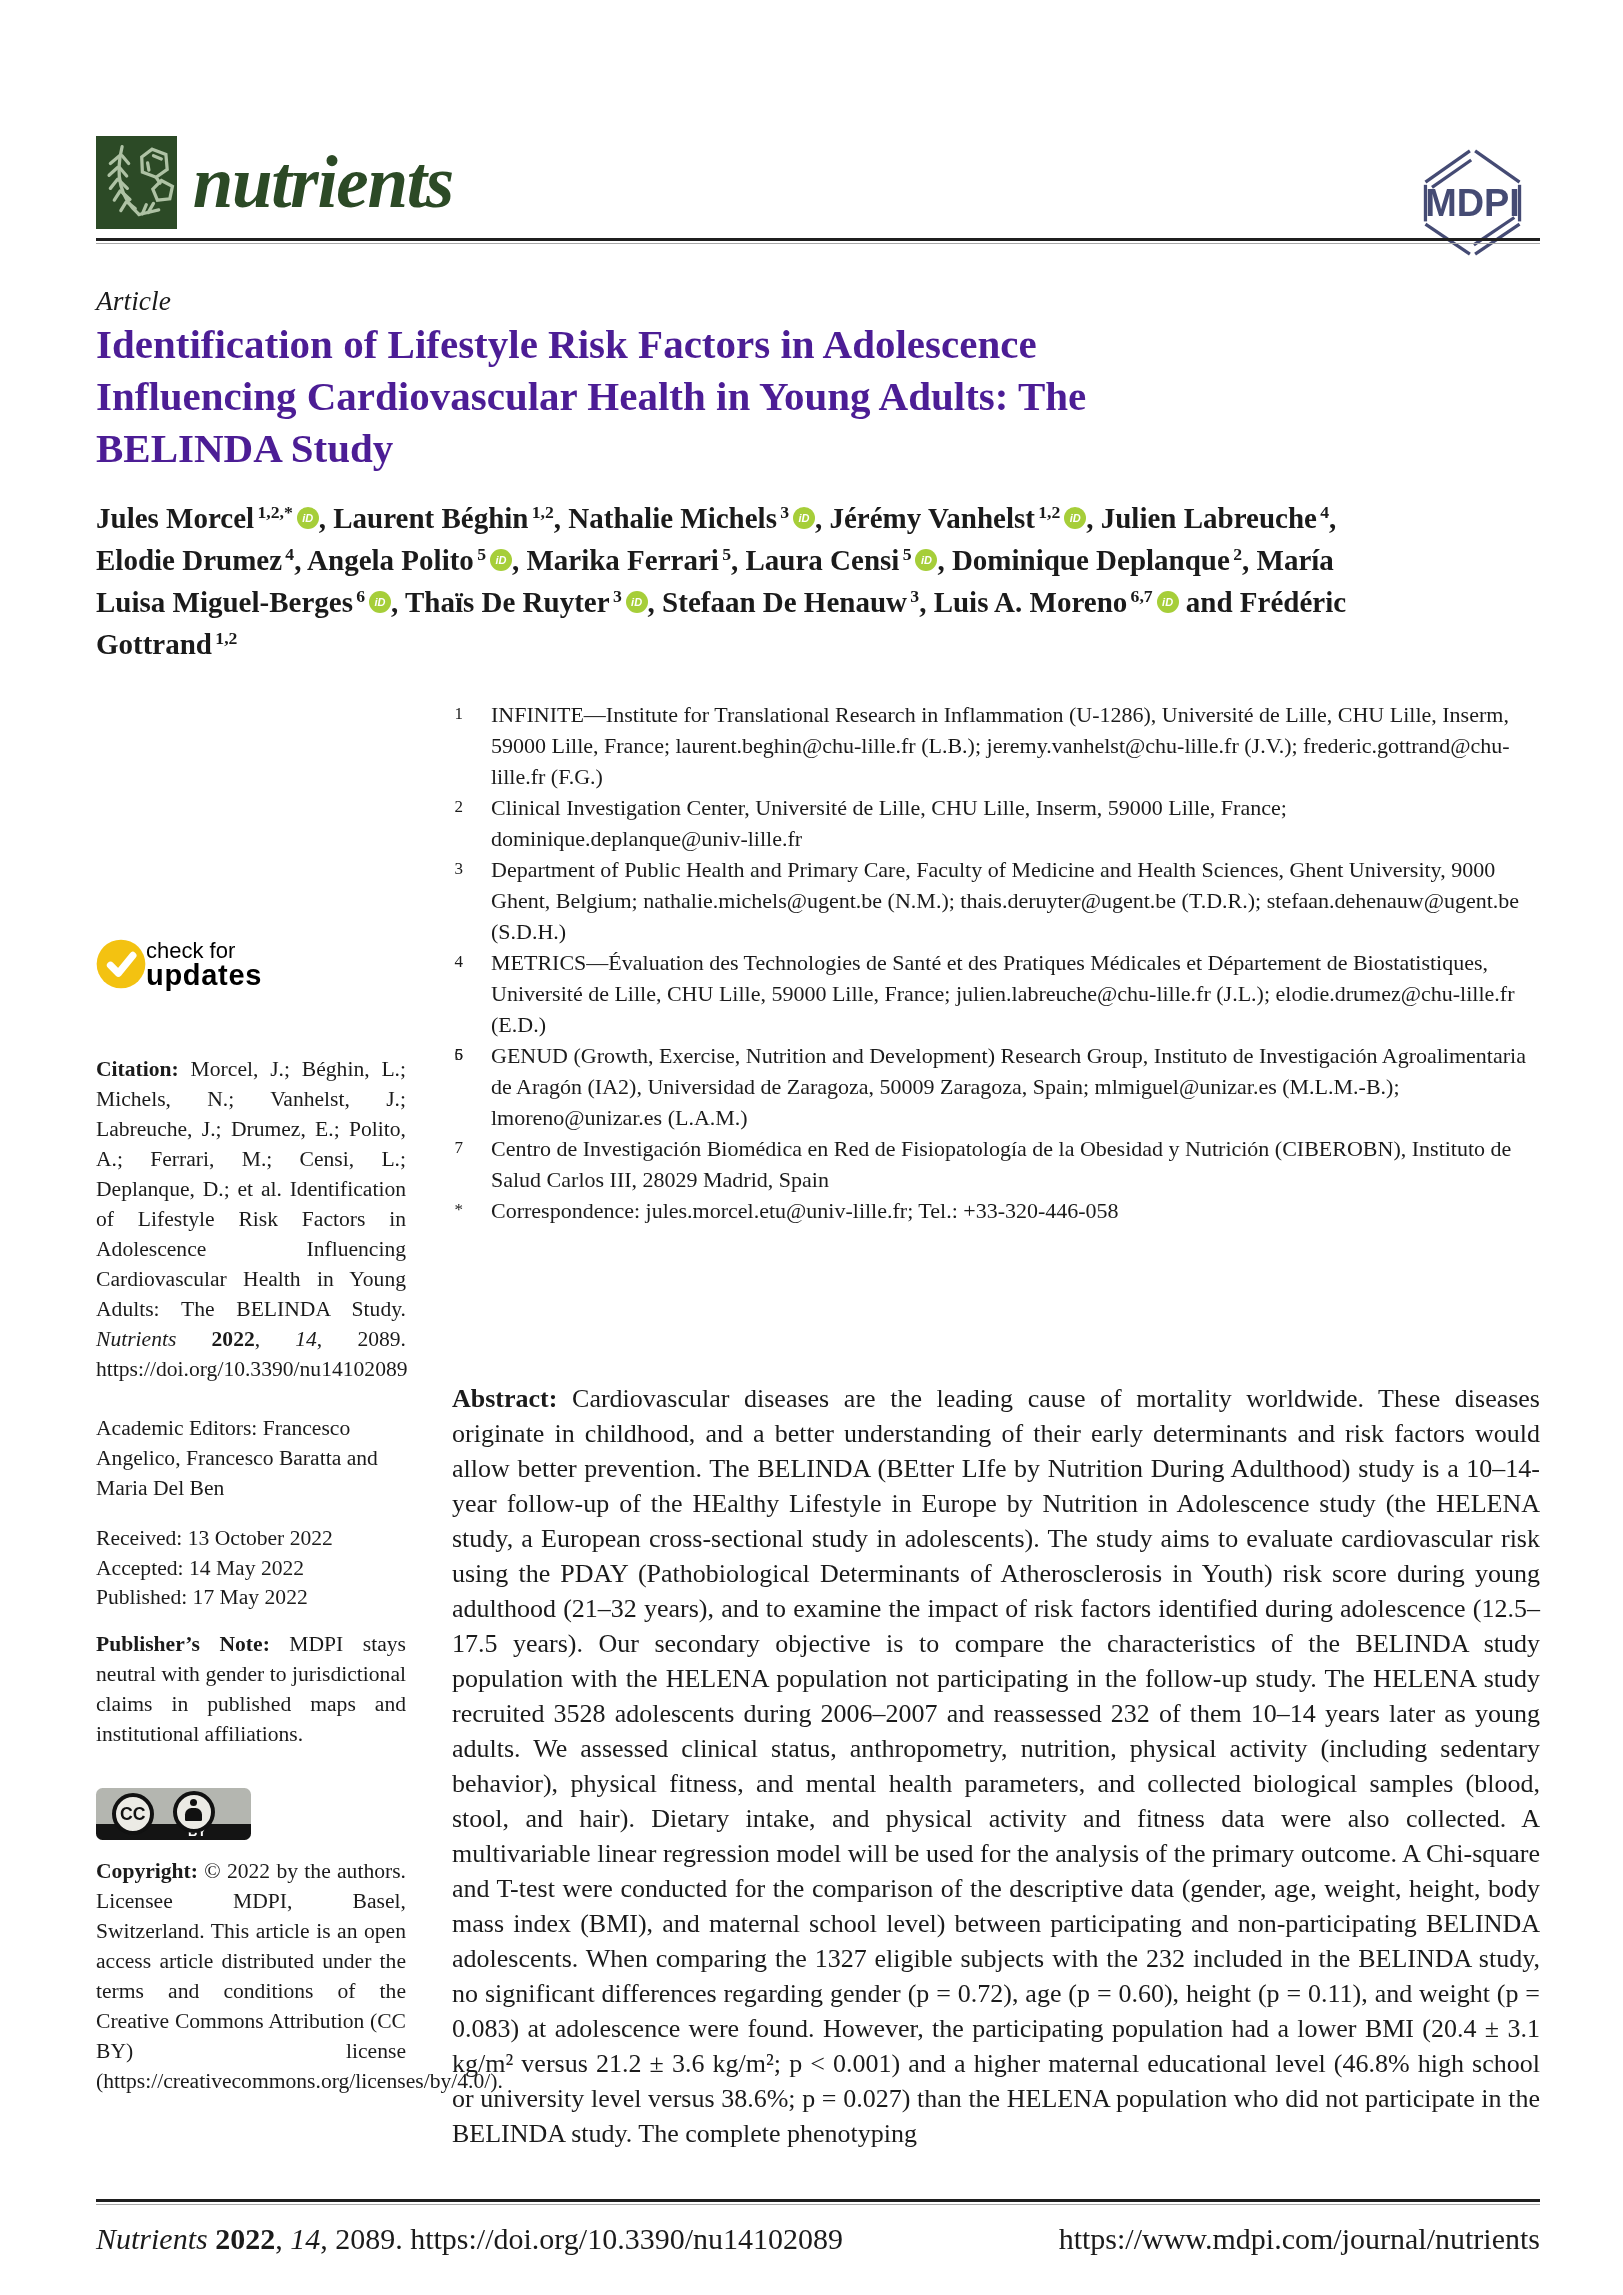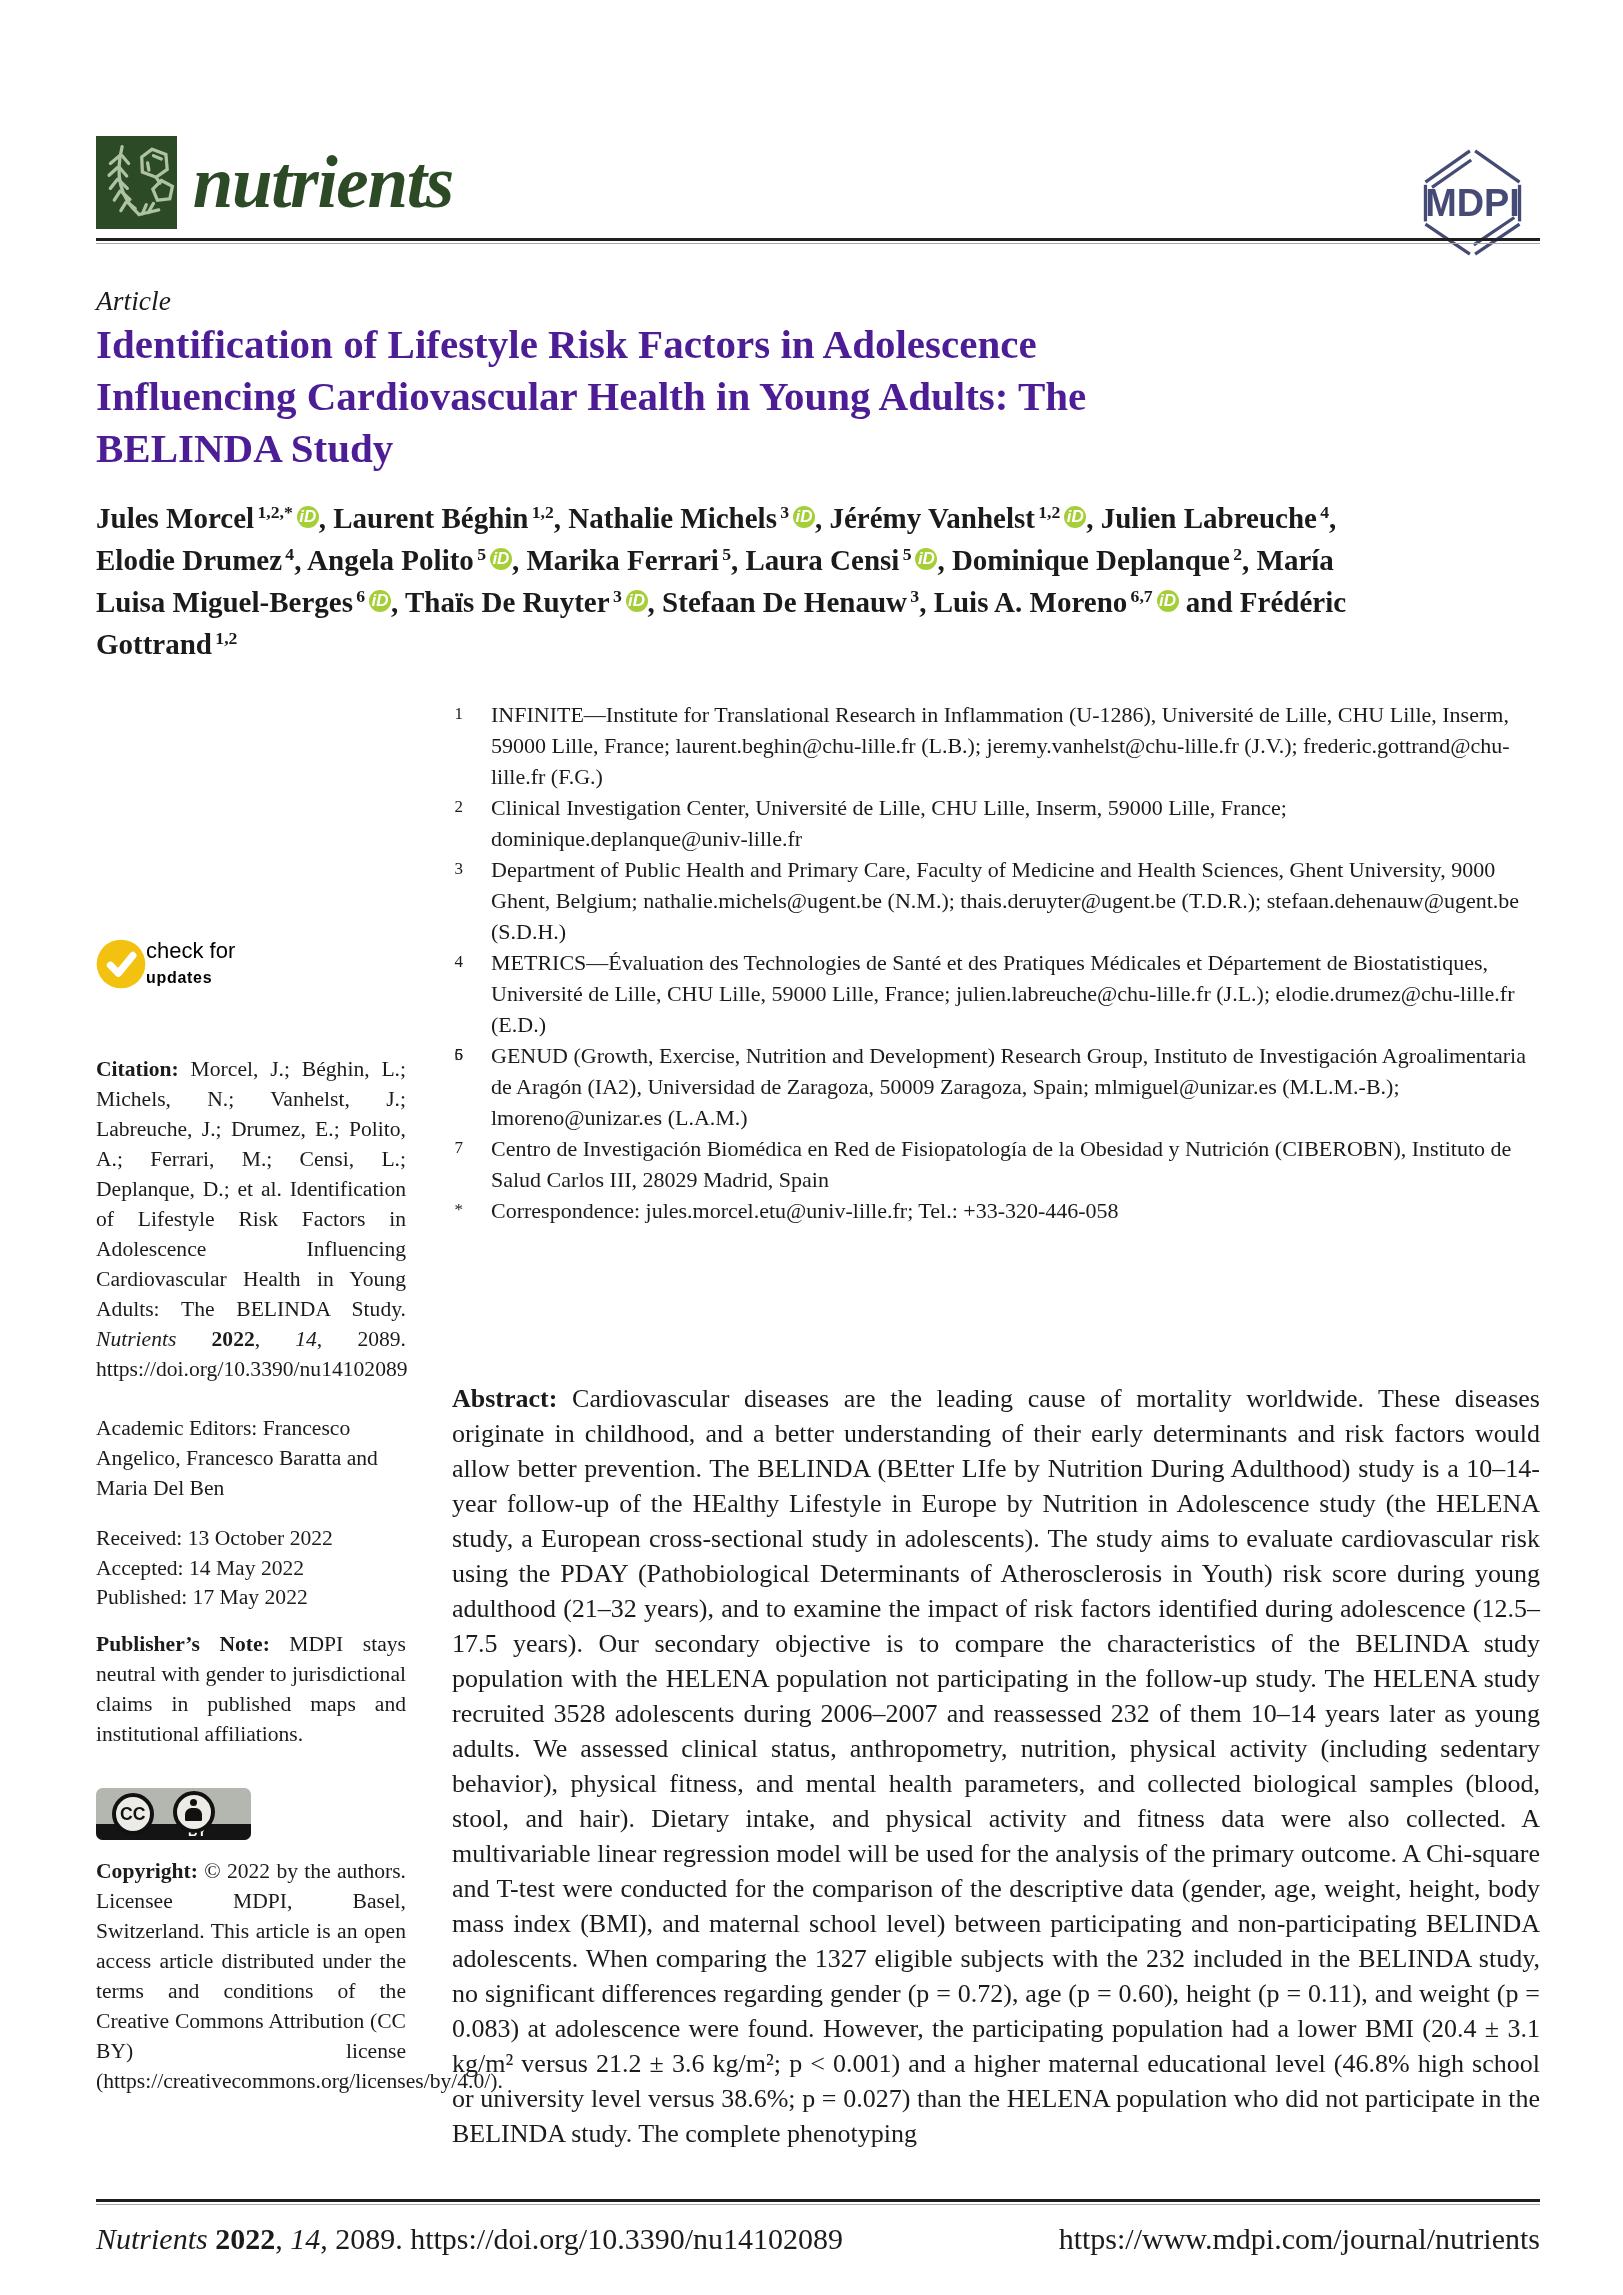--- a/index.html
+++ b/index.html
@@ -30,21 +30,21 @@
   }
   .authors{
     position:absolute;left:96px;top:499px;width:1257px;
     font-size:29px;font-weight:bold;line-height:38px;
   }
   .authors .sup{font-size:17.7px;position:relative;top:-9.8px;margin-left:3.3px;font-weight:bold;}
   .orcid{
     display:inline-flex;align-items:center;justify-content:center;
     width:22px;height:22px;border-radius:50%;background:#A6CE39;color:#fff;
     font-family:"Liberation Sans","DejaVu Sans",sans-serif;
-    font-size:17px;font-weight:bold;font-style:italic;
+    font-size:11px;font-weight:bold;font-style:italic;
     position:relative;top:-6.5px;margin-left:3.9px;vertical-align:baseline;
   }
 
   
   .affils{
     position:absolute;left:452px;top:699px;width:1088px;margin:0;padding:0;
     list-style:none;font-size:22px;line-height:31px;
   }
   .affils li{position:relative;padding-left:39px;margin:0;}
   .affil-num{position:absolute;left:2.6px;top:-1.3px;font-size:17px;}
@@ -53,21 +53,21 @@
   .abstract{
     position:absolute;left:452px;top:1337px;width:1088px;
     font-size:26px;line-height:35px;text-align:justify;margin-top:44px;
   }
 
   
   .side{position:absolute;left:96px;width:310px;font-size:21.6px;line-height:30px;margin:0;}
   .just{text-align:justify;}
   .updates{top:938px;display:flex;align-items:center;gap:0;cursor:pointer;}
   .updates-text{font-family:"Liberation Sans","DejaVu Sans",sans-serif;font-size:22px;line-height:25px;color:#000;}
-  .updates-text b{font-size:16px;letter-spacing:0.7px;text-align:right;}
+  .updates-text b{font-size:29px;letter-spacing:0.7px;text-align:right;}
   .citation{top:1054px;}
   .editors{top:1413px;}
   .dates{top:1524px;line-height:29.5px;}
   .pubnote{top:1629px;}
   .copyright{top:1856px;}
 
   
   .cc-badge{
     position:absolute;left:96px;top:1788px;width:155px;height:52px;
     background:#b4b6b0;border-radius:6.5px;overflow:hidden;

